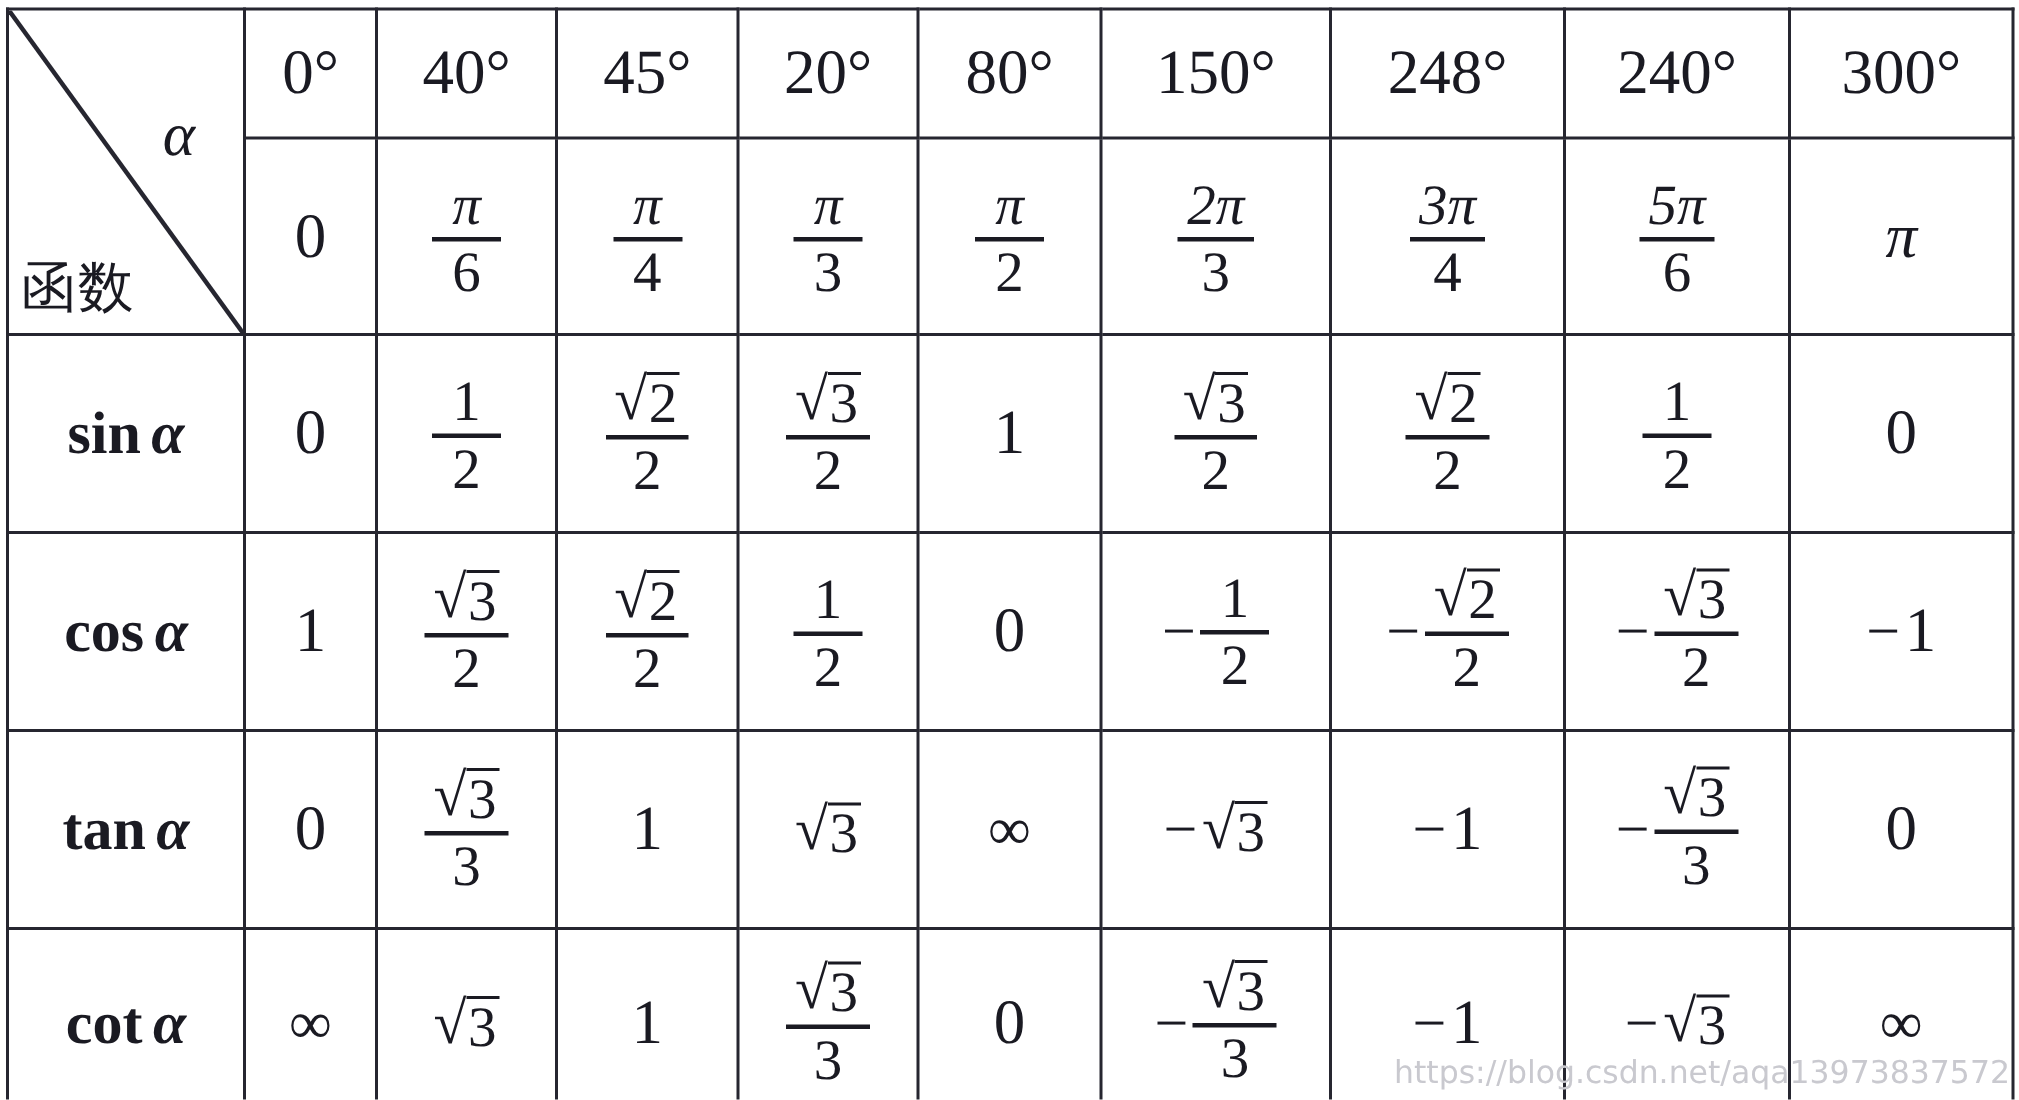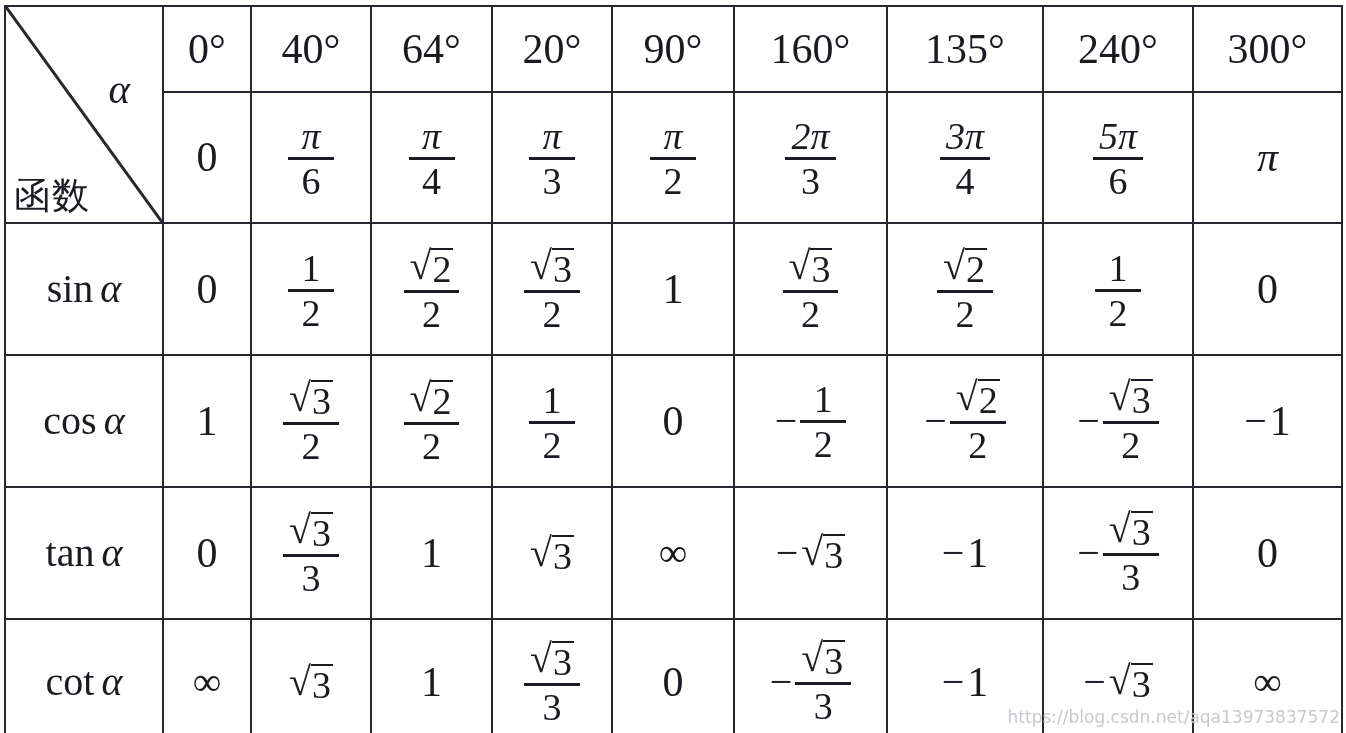--- a/index.html
+++ b/index.html
@@ -72,32 +72,33 @@
     font-style: italic;
     font-size: 41px;
     line-height: 1;
   }
   .corner-func {
     position: absolute;
     left: 8px;
     bottom: 8px;
     font-size: 37px;
     line-height: 1;
-    font-family: Liberation Serif, serif;
+    font-family: Liberation Mono, monospace;
     letter-spacing: 1px;
   }
 
   tr.deg-row td { height: 84px; }
   tr.rad-row td { height: 129px; }
   tr.data-row td { height: 130px; }
   tr.data-row.last td { height: 124px; }
 
   td.rowlabel {
     font-size: 41px;
     white-space: nowrap;
+    font-weight: bold;
   }
   .rowlabel .fn { font-style: normal; }
   .rowlabel .alpha { font-style: italic; padding-left: 7px; }
 
   .deg { font-size: 42px; }
 
   
   .val {
     display: inline-flex;
     align-items: center;
@@ -152,21 +153,21 @@
     margin-top: 1px;
     line-height: 1;
   }
 
   .pi-italic { font-style: italic; }
 
   .watermark {
     position: absolute;
     right: 6px;
     bottom: 6px;
-    font-size: 17px;
+    font-size: 21px;
     color: #c9c9cf;
     font-family: "DejaVu Sans", "Liberation Sans", sans-serif;
     white-space: nowrap;
     pointer-events: none;
   }
 </style>
 </head>
 <body>
 
 <div class="table-wrap">
@@ -187,25 +188,25 @@
       <tr class="deg-row">
         <td class="corner" rowspan="2">
           <svg class="corner-svg" viewBox="0 0 158 213" preserveAspectRatio="none">
             <line x1="0" y1="0" x2="158" y2="213" stroke="#262630" stroke-width="3"></line>
           </svg>
           <span class="corner-alpha">α</span>
           <span class="corner-func">函数</span>
         </td>
       <td><span class="deg">0°</span></td>
           <td><span class="deg">40°</span></td>
-          <td><span class="deg">64°</span></td>
+          <td><span class="deg">45°</span></td>
           <td><span class="deg">20°</span></td>
-          <td><span class="deg">90°</span></td>
-          <td><span class="deg">160°</span></td>
-          <td><span class="deg">135°</span></td>
+          <td><span class="deg">80°</span></td>
+          <td><span class="deg">150°</span></td>
+          <td><span class="deg">248°</span></td>
           <td><span class="deg">240°</span></td>
           <td><span class="deg">300°</span></td>
         </tr>
       <tr class="rad-row">
           <td><span class="val">
               <span class="plain">0</span>
             </span></td>
           <td><span class="val">
               <span class="frac">
                 <span class="num"><span class="pi-italic">π</span></span>

